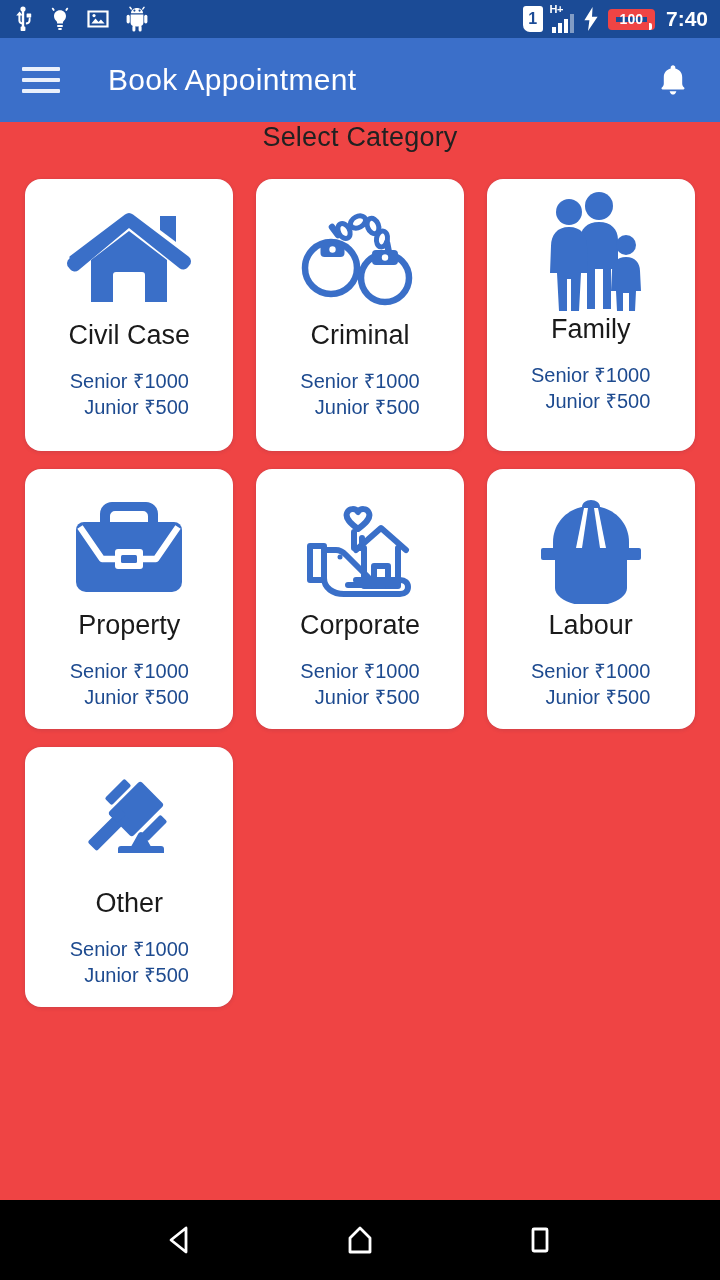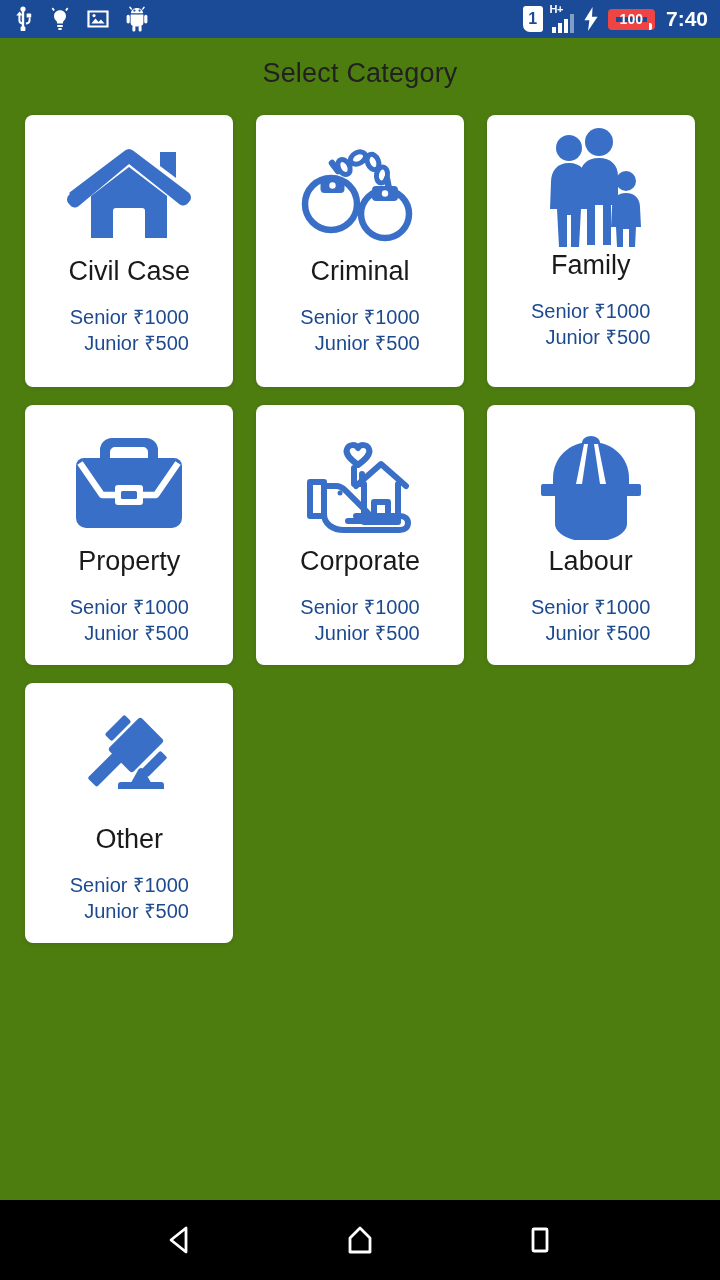--- a/index.html
+++ b/index.html
@@ -134,22 +134,21 @@
     margin-left: auto;
     width: 46px; height: 46px;
     display: flex; align-items: center; justify-content: center;
     cursor: pointer;
   }
 
   
   #content {
     flex: 1 1 auto;
     overflow: hidden;
-    padding-top: 20px;
-    background: #4d7c0f;
+    background: #ef4444;
   }
   #page-title {
     text-align: center;
     font-size: 27px;
     color: #212121;
     font-weight: normal;
     margin-bottom: 20px;
     letter-spacing: 0.2px;
   }
 
@@ -162,21 +161,21 @@
   .cat-cell {
     width: 33.3333%;
     display: flex;
     justify-content: center;
     padding: 6px 8px 12px 8px;
   }
   .cat-card {
     width: 100%;
     max-width: 208px;
     background: #ffffff;
-    border-radius: 8px;
+    border-radius: 16px;
     box-shadow: 0 1px 4px rgba(25,45,90,0.13), 0 0 1px rgba(25,45,90,0.12);
     display: flex;
     flex-direction: column;
     align-items: center;
     padding: 18px 6px 18px 6px;
     min-height: 260px;
     cursor: pointer;
   }
   .cat-card.tall { min-height: 272px; padding-top: 12px; }
   .cat-icon {
@@ -283,20 +282,36 @@
       <svg width="16" height="24" viewBox="0 0 16 24">
         <path d="M9.6 0L1.4 13.2h5L5 24l9.6-14.2h-5.6z" fill="#ffffff"></path>
       </svg>
       <div id="battery">
         <span id="battery-level">100</span>
       </div>
       <div id="clock">7:40</div>
     </div>
   </div>
 
+  <div id="app-bar">
+    <div id="menu-button">
+      <span></span>
+        <span></span>
+        <span></span>
+    </div>
+    <div id="app-title">Book Appointment</div>
+    <div id="notification-button">
+      <svg width="30" height="34" viewBox="0 0 30 34">
+        <g fill="#ffffff">
+          <path d="M15 2.2c-1.3 0-2.3 1-2.3 2.2v1.2C8.6 6.5 5.8 10 5.8 14.2v6.2c0 1.6-.7 3-1.9 4-.8.7-.3 2 .8 2h20.6c1.1 0 1.6-1.3.8-2-1.2-1-1.9-2.4-1.9-4v-6.2c0-4.2-2.8-7.7-6.9-8.6V4.4c0-1.2-1-2.2-2.3-2.2z"></path>
+          <path d="M11.6 28.2c.4 2 2.1 3.4 3.4 3.4s3-1.4 3.4-3.4z"></path>
+        </g>
+      </svg>
+    </div>
+  </div>
 
   <div id="content">
     <div id="page-title">Select Category</div>
 
     <div id="category-grid">
 
       <div class="cat-cell">
         <div class="cat-card">
           <div class="cat-icon">
             <svg width="128" height="112" viewBox="0 0 128 112">

